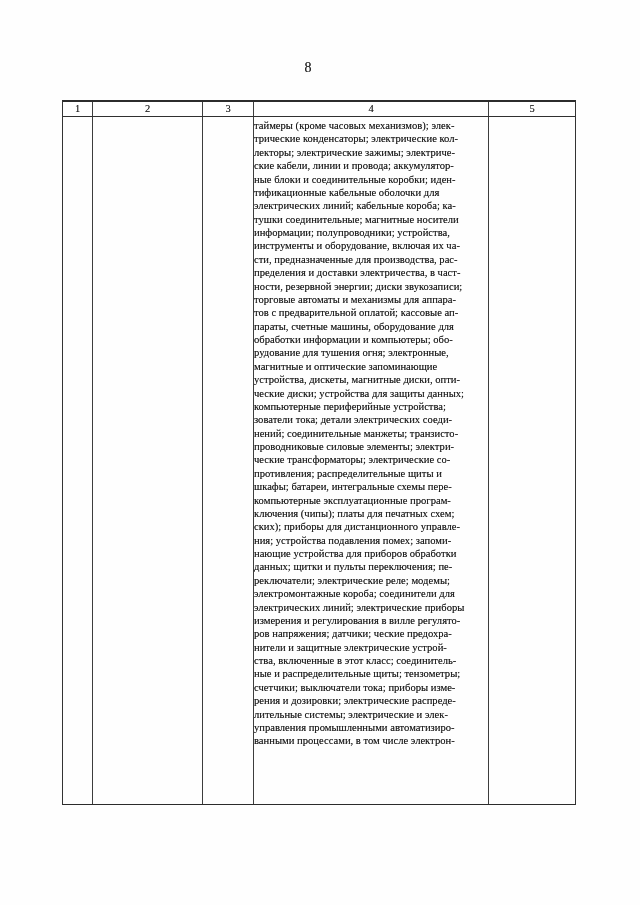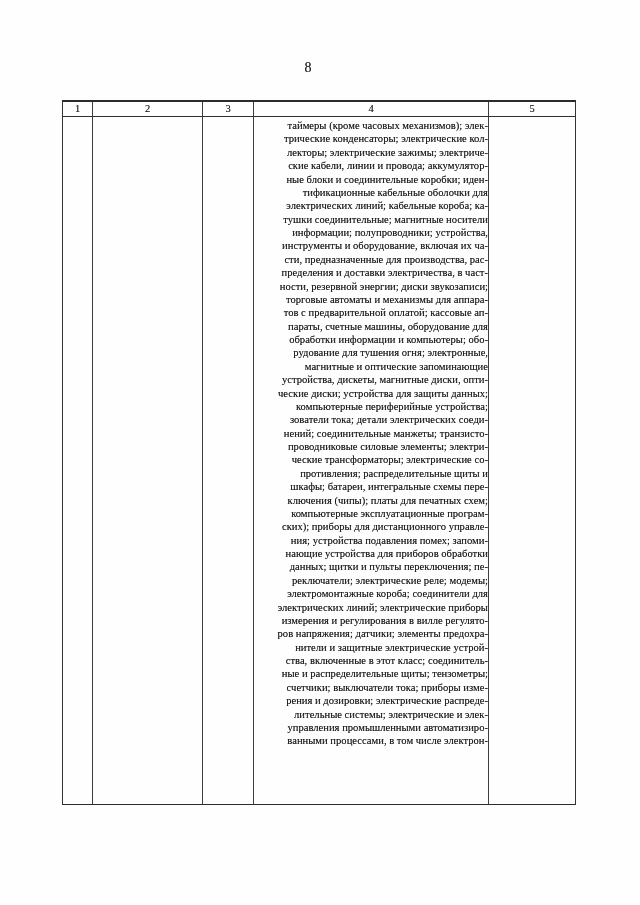--- a/index.html
+++ b/index.html
@@ -58,21 +58,21 @@
     line-height: 13px;
     text-align: center;
     color: #1e1e1e;
     text-shadow: 0 0 0.4px rgba(0,0,0,0.5);
   }
   .body-row { height: 687px; }
   .body-cell { padding-top: 2px; }
   .txt-line {
     font-size: 10.6px;
     line-height: 13.38px;
-    text-align: right;
+    text-align: left;
     white-space: nowrap;
     color: #181818;
     text-shadow: 0 0 0.45px rgba(20,20,20,0.55);
   }
 </style>
 </head>
 <body>
 
 <div class="page">
 
@@ -114,31 +114,31 @@
           <div class="txt-line">магнитные и оптические запоминающие</div>
           <div class="txt-line">устройства, дискеты, магнитные диски, опти-</div>
           <div class="txt-line">ческие диски; устройства для защиты данных;</div>
           <div class="txt-line">компьютерные периферийные устройства;</div>
           <div class="txt-line">зователи тока; детали электрических соеди-</div>
           <div class="txt-line">нений; соединительные манжеты; транзисто-</div>
           <div class="txt-line">проводниковые силовые элементы; электри-</div>
           <div class="txt-line">ческие трансформаторы; электрические со-</div>
           <div class="txt-line">противления; распределительные щиты и</div>
           <div class="txt-line">шкафы; батареи, интегральные схемы пере-</div>
+          <div class="txt-line">компьютерные эксплуатационные програм-</div>
           <div class="txt-line">ключения (чипы); платы для печатных схем;</div>
-          <div class="txt-line">компьютерные эксплуатационные програм-</div>
           <div class="txt-line">ских); приборы для дистанционного управле-</div>
           <div class="txt-line">ния; устройства подавления помех; запоми-</div>
           <div class="txt-line">нающие устройства для приборов обработки</div>
           <div class="txt-line">данных; щитки и пульты переключения; пе-</div>
           <div class="txt-line">реключатели; электрические реле; модемы;</div>
           <div class="txt-line">электромонтажные короба; соединители для</div>
           <div class="txt-line">электрических линий; электрические приборы</div>
           <div class="txt-line">измерения и регулирования в вилле регулято-</div>
-          <div class="txt-line">ров напряжения; датчики; элементы предохра-</div>
+          <div class="txt-line">ров напряжения; датчики; ческие предохра-</div>
           <div class="txt-line">нители и защитные электрические устрой-</div>
           <div class="txt-line">ства, включенные в этот класс; соединитель-</div>
           <div class="txt-line">ные и распределительные щиты; тензометры;</div>
           <div class="txt-line">счетчики; выключатели тока; приборы изме-</div>
           <div class="txt-line">рения и дозировки; электрические распреде-</div>
           <div class="txt-line">лительные системы; электрические и элек-</div>
           <div class="txt-line">управления промышленными автоматизиро-</div>
           <div class="txt-line">ванными процессами, в том числе электрон-</div>
         </div>
       <div class="cell c5 body-cell"></div>

